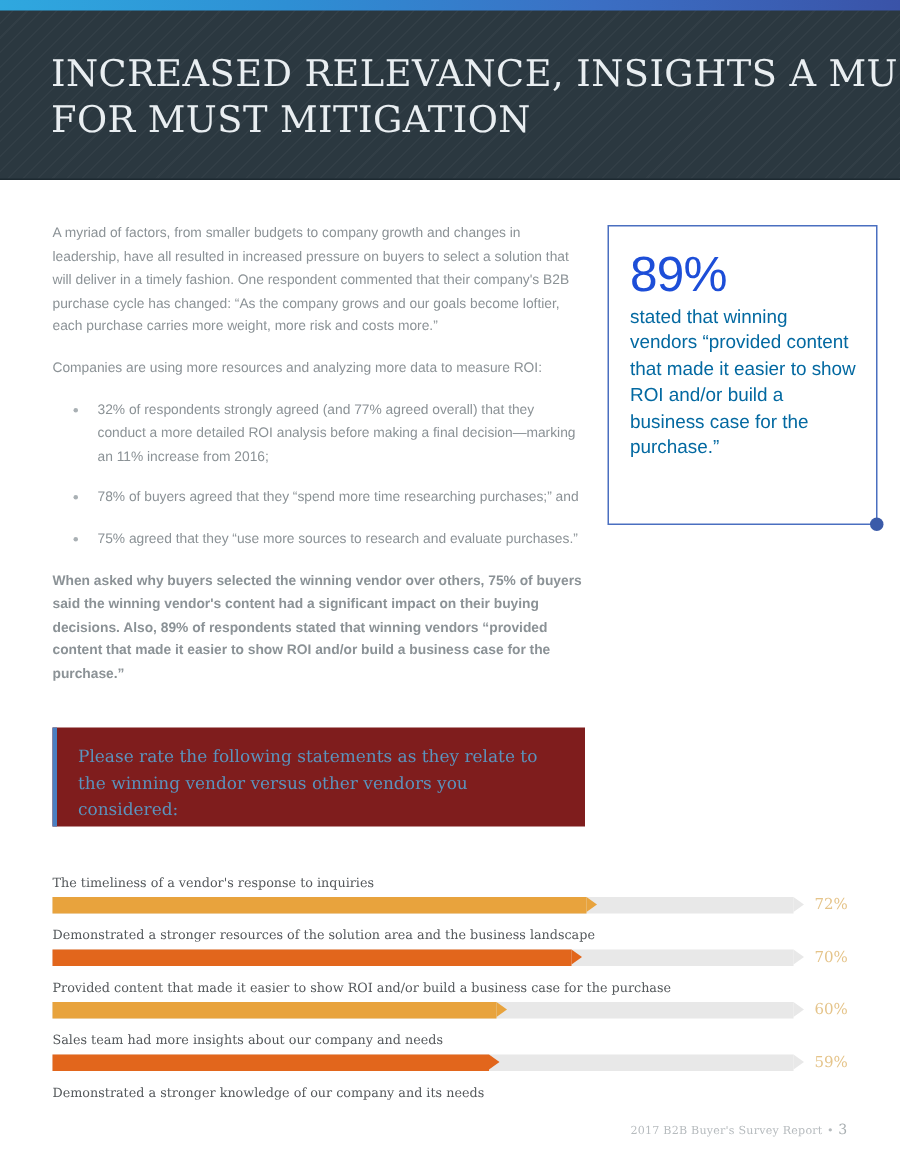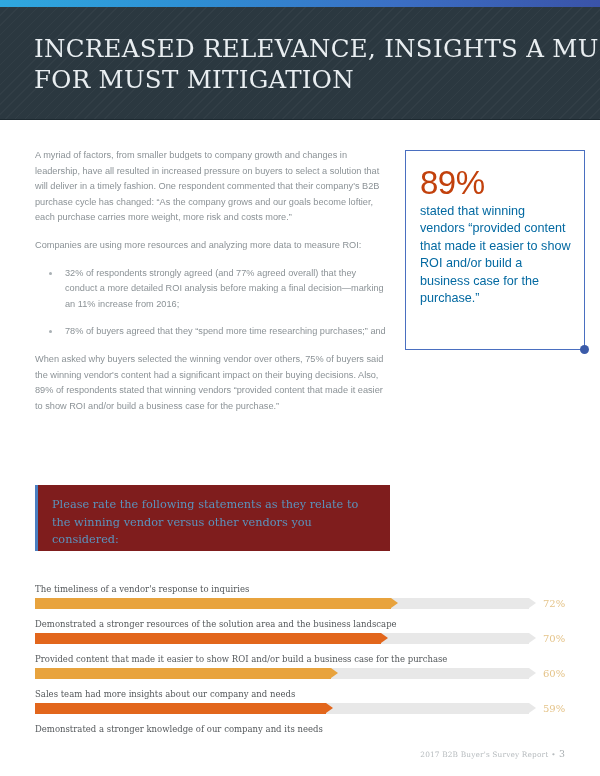--- a/index.html
+++ b/index.html
@@ -61,21 +61,21 @@
     top: 148px;
     width: 355px;
   }
   .para {
     color: #8b9296;
     font-size: 9.2px;
     line-height: 15.6px;
     margin: 0 0 12px 0;
     font-family: "Liberation Sans", sans-serif;
   }
-  .para:last-child { margin-bottom: 0; }
+  .para:last-child { margin-bottom: 0; font-weight: bold; }
 
   ul.bullets {
     list-style: none;
     margin: 0 0 12px 0;
     padding: 0 0 0 14px;
   }
   ul.bullets li {
     position: relative;
     color: #8b9296;
     font-size: 9.2px;
@@ -102,21 +102,21 @@
     width: 180px;
     height: 200px;
     box-sizing: border-box;
     border: 1px solid #4a6fc0;
     background: #ffffff;
   }
   .callout-inner {
     padding: 14px 12px 0 14px;
   }
   .callout-stat {
-    color: #c2410c;
+    color: #1d4ed8;
     font-size: 33px;
     line-height: 36px;
     font-weight: 400;
     font-family: "Liberation Sans", sans-serif;
     letter-spacing: -0.5px;
     margin-bottom: 2px;
   }
   .callout-text {
     color: #0369a1;
     font-size: 12.6px;
@@ -247,20 +247,24 @@
 
   <ul class="bullets">
     <li>
       <span class="dot"></span>
       <span>32% of respondents strongly agreed (and 77% agreed overall) that they conduct a more detailed ROI analysis before making a final decision—marking an 11% increase from 2016;</span>
     </li>
     <li>
       <span class="dot"></span>
       <span>78% of buyers agreed that they “spend more time researching purchases;” and</span>
     </li>
+    <li>
+      <span class="dot"></span>
+      <span>75% agreed that they “use more sources to research and evaluate purchases.”</span>
+    </li>
   </ul>
 
   <p class="para">When asked why buyers selected the winning vendor over others, 75% of buyers said the winning vendor's content had a significant impact on their buying decisions. Also, 89% of respondents stated that winning vendors “provided content that made it easier to show ROI and/or build a business case for the purchase.”</p>
 </div>
 
 <div class="callout">
   <div class="callout-inner">
     <div class="callout-stat">89%</div>
     <div class="callout-text">stated that winning vendors “provided content that made it easier to show ROI and/or build a business case for the purchase.”</div>
   </div>

